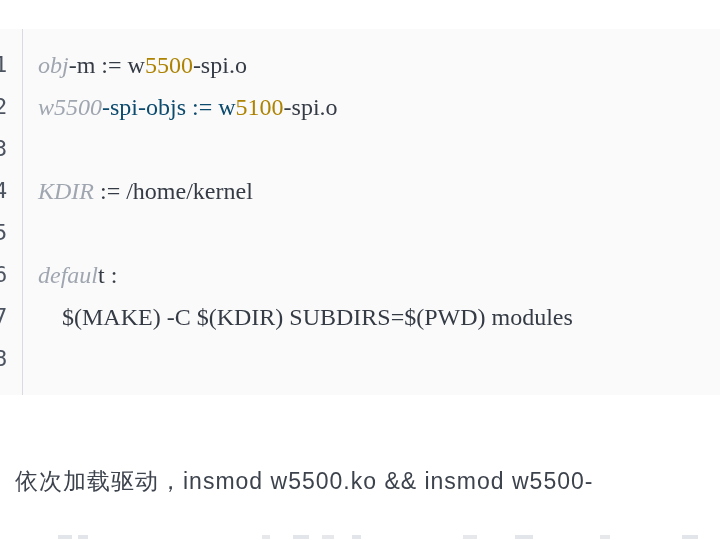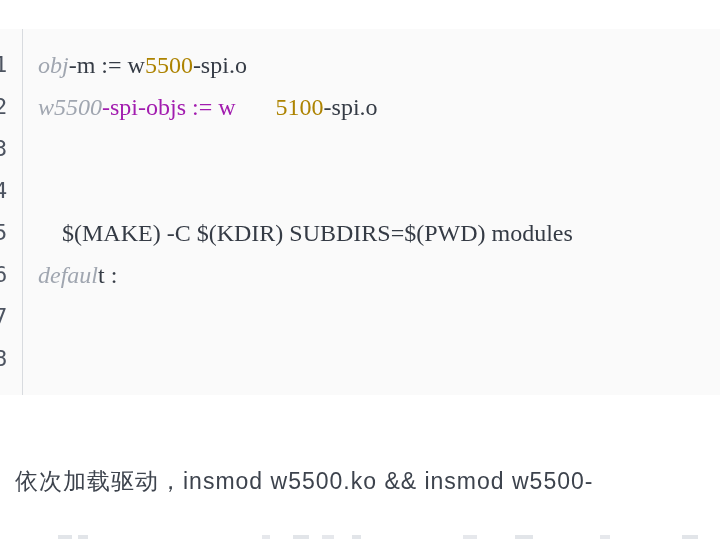--- a/index.html
+++ b/index.html
@@ -97,25 +97,26 @@
         <div class="ln" style="color: rgb(77, 84, 97);">2</div>
         <div class="ln" style="color: rgb(77, 84, 97);">3</div>
         <div class="ln" style="color: rgb(77, 84, 97);">4</div>
         <div class="ln" style="color: rgb(77, 84, 97);">5</div>
         <div class="ln" style="color: rgb(77, 84, 97);">6</div>
         <div class="ln" style="color: rgb(77, 84, 97);">7</div>
         <div class="ln" style="color: rgb(77, 84, 97);">8</div>
       </div>
     <div class="code-lines" id="code-lines">
         <div class="code-line"><span class="seg-muted" style="color: rgb(160, 166, 176);">obj</span><span class="seg-plain" style="color: rgb(53, 59, 69);">-m := w</span><span class="seg-number" style="color: rgb(173, 131, 1);">5500</span><span class="seg-plain" style="color: rgb(53, 59, 69);">-spi.o</span></div>
-        <div class="code-line"><span class="seg-muted" style="color: rgb(160, 166, 176); margin-top: 23px;">w5500</span><span class="seg-plain" style="color: #a21caf;">-spi-objs := w</span><span class="seg-number" style="color: rgb(173, 131, 1); margin-left: 40px;">5100</span><span class="seg-plain" style="color: rgb(53, 59, 69);">-spi.o</span></div>
+        <div class="code-line"><span class="seg-muted" style="color: rgb(160, 166, 176); margin-top: 23px;">w5500</span><span class="seg-plain" style="color: #0c4a6e;">-spi-objs := w</span><span class="seg-number" style="color: rgb(173, 131, 1);">5100</span><span class="seg-plain" style="color: rgb(53, 59, 69);">-spi.o</span></div>
         <div class="code-line"></div>
+        <div class="code-line"><span class="seg-muted" style="color: rgb(160, 166, 176);">KDIR</span><span class="seg-plain" style="color: rgb(53, 59, 69);"> := /home/kernel</span></div>
         <div class="code-line"></div>
+        <div class="code-line"><span class="seg-muted" style="color: rgb(160, 166, 176);">defaul</span><span class="seg-plain" style="color: rgb(53, 59, 69);">t :</span></div>
         <div class="code-line"><span class="seg-plain" style="color: rgb(53, 59, 69);">    $(MAKE) -C $(KDIR) SUBDIRS=$(PWD) modules</span></div>
-        <div class="code-line"><span class="seg-muted" style="color: rgb(160, 166, 176);">defaul</span><span class="seg-plain" style="color: rgb(53, 59, 69);">t :</span></div>
       </div>
   </div>
 
   <p class="paragraph">依次加载驱动，insmod w5500.ko &amp;&amp; insmod w5500-</p>
 
   <div class="cutoff-remnant"></div>
 
 </div>
 
 </body></html>

